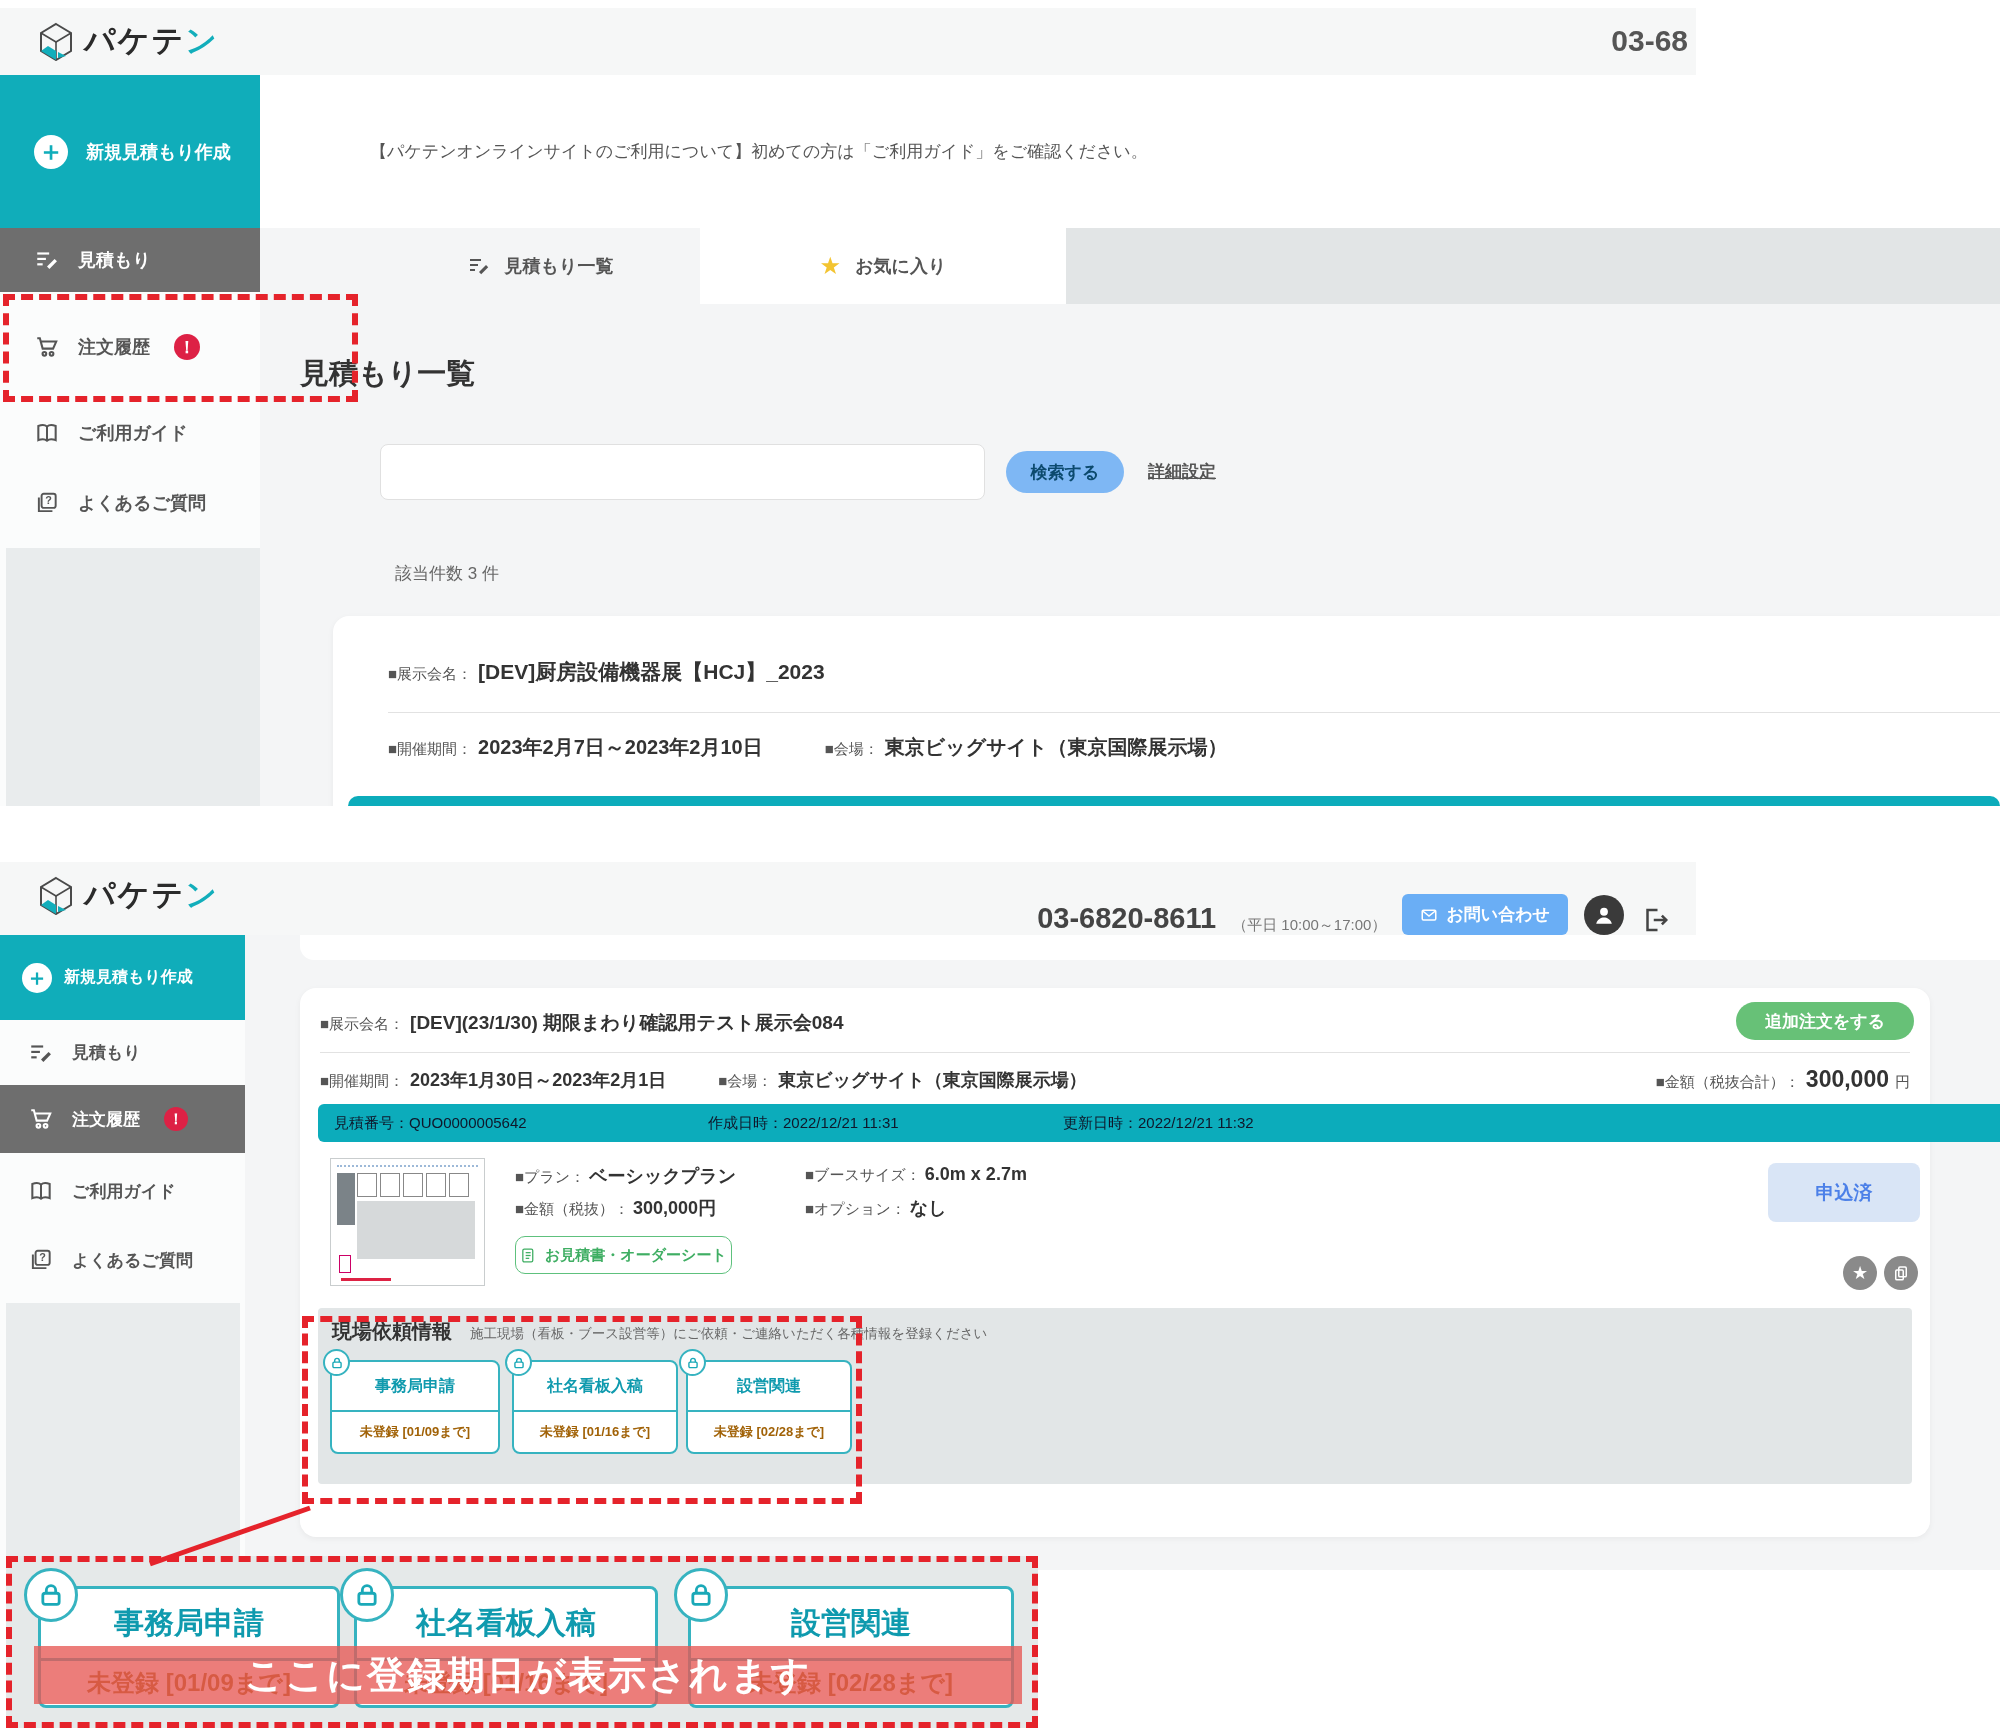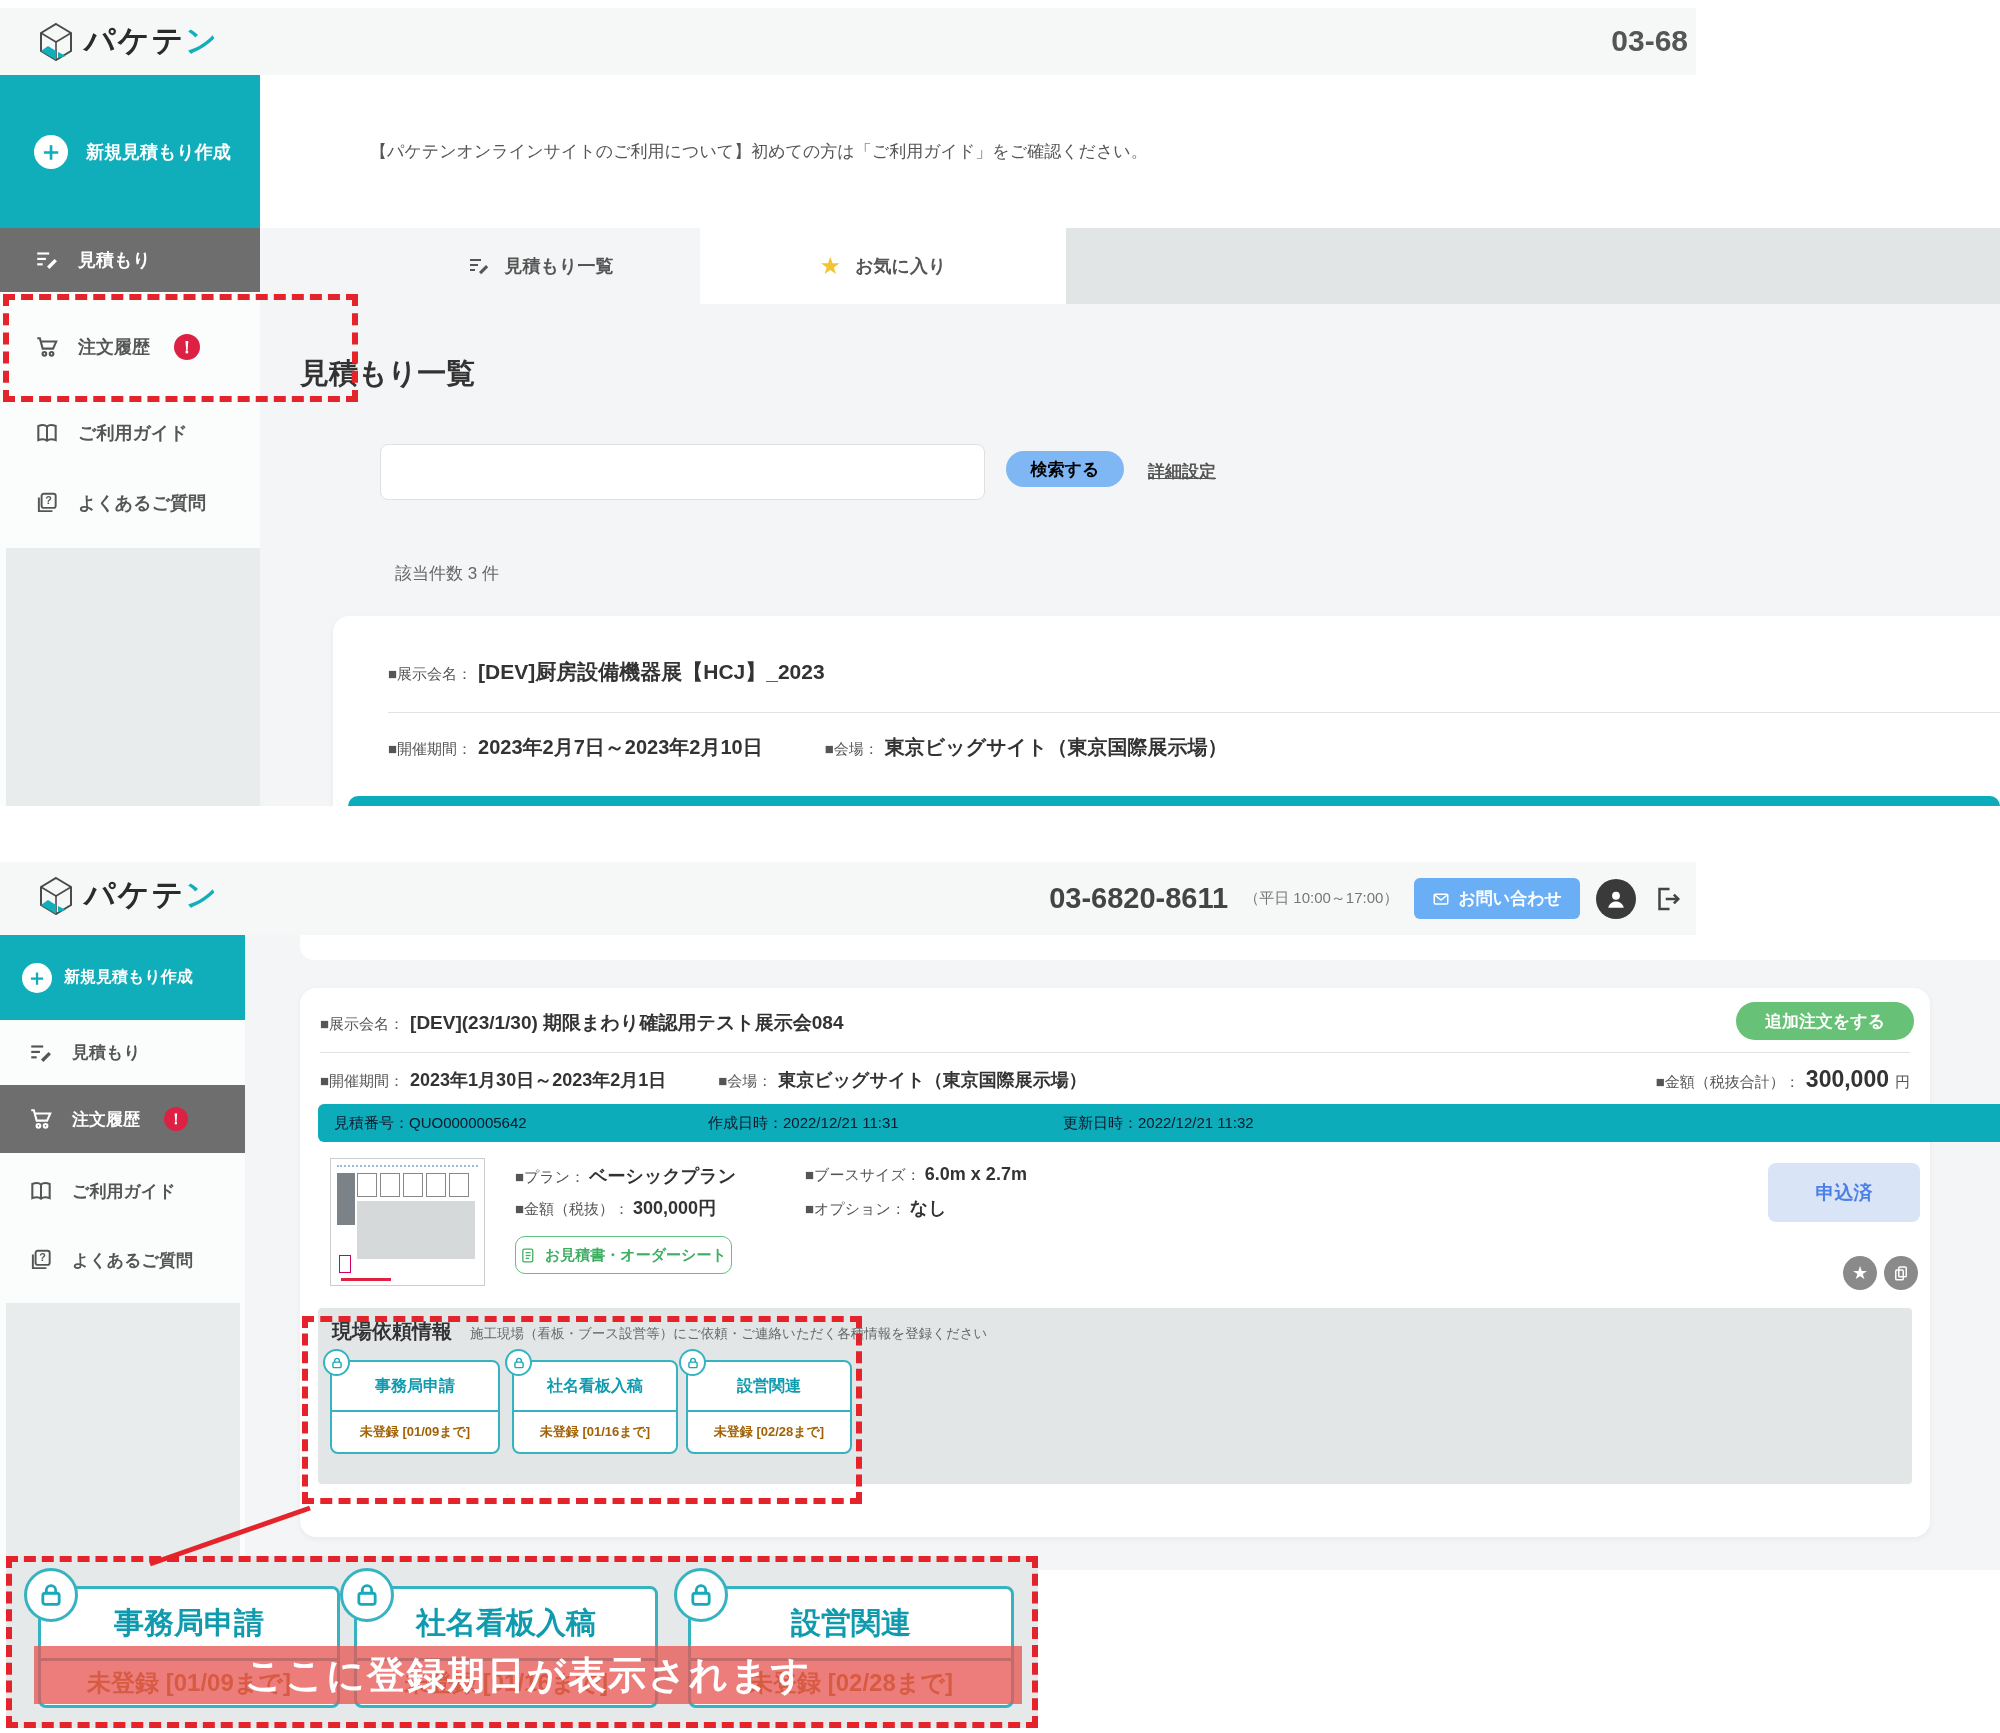--- a/index.html
+++ b/index.html
@@ -5,21 +5,21 @@
   html,body{margin:0;padding:0;background:#fff;}
   *{box-sizing:border-box;font-family:"Liberation Sans","DejaVu Sans",sans-serif;}
   #canvas{position:relative;width:2000px;height:1733px;background:#fff;overflow:hidden;}
   .shot{position:absolute;left:0;width:2000px;overflow:hidden;}
   
   .appbar{position:absolute;left:0;top:0;width:1696px;background:#f6f7f7;}
   .logo{position:absolute;left:36px;top:12px;display:flex;align-items:center;gap:8px;}
   .logo-text{font-size:31px;font-weight:bold;color:#2b2b2b;letter-spacing:2px;}
   .logo-text .accent{color:#12aebb;}
   .phone-partial{position:absolute;right:8px;top:16px;font-size:30px;font-weight:bold;color:#555;}
-  .hd-right{position:absolute;right:14px;top:0;height:73px;display:flex;align-items:center;gap:16px;}
+  .hd-right{position:absolute;right:26px;top:0;height:73px;display:flex;align-items:flex-end;gap:16px;}
   .hd-phone{font-size:29px;font-weight:bold;color:#444;}
   .hd-hours{font-size:15px;color:#777;}
   .contact-btn{display:flex;align-items:center;gap:8px;background:#6aaef5;color:#fff;font-size:17px;font-weight:bold;border:none;border-radius:6px;padding:9px 18px;cursor:pointer;}
   .avatar{width:40px;height:40px;border-radius:50%;background:#3a3a3a;display:flex;align-items:center;justify-content:center;}
   
   .side{position:absolute;top:0;bottom:0;left:0;background:#fbfcfc;}
   .side-item{position:absolute;left:0;width:100%;display:flex;align-items:center;gap:18px;padding-left:34px;color:#555;font-size:18px;font-weight:bold;cursor:pointer;}
   .side-item .ic{width:26px;height:26px;flex:0 0 26px;color:#555;}
   .side-new{background:#10adba;color:#fff;}
   .side-dark{background:#6e6e6e;color:#fff;}
@@ -30,21 +30,21 @@
   .red-dash{position:absolute;border:6px dashed #e5232b;pointer-events:none;z-index:30;}
   
   .notice{position:absolute;left:260px;top:67px;width:1740px;height:153px;background:#fff;display:flex;align-items:center;padding-left:110px;font-size:17px;color:#555;}
   .tabrow{position:absolute;left:260px;top:220px;width:1740px;height:76px;background:#f4f5f6;}
   .tab{position:absolute;top:0;height:76px;display:flex;align-items:center;justify-content:center;gap:14px;font-size:18px;font-weight:bold;color:#555;cursor:pointer;}
   .tab-fav{left:440px;width:366px;background:#fff;}
   .tab-strip{position:absolute;left:806px;top:0;width:934px;height:76px;background:#e2e5e6;}
   .s1-content{position:absolute;left:260px;top:296px;width:1740px;height:510px;background:#f4f5f6;}
   .h1{position:absolute;left:40px;top:50px;font-size:29px;font-weight:bold;color:#333;}
   .search-input{position:absolute;left:120px;top:140px;width:605px;height:56px;background:#fff;border:1px solid #e0e0e0;border-radius:8px;font-size:18px;padding:0 14px;}
-  .search-btn{position:absolute;left:746px;top:147px;width:118px;height:36px;background:#7eb7f4;border:none;border-radius:21px;color:#000000;font-size:17px;font-weight:bold;cursor:pointer;}
+  .search-btn{position:absolute;left:746px;top:147px;width:118px;height:42px;background:#7eb7f4;border:none;border-radius:21px;color:#0c4a6e;font-size:17px;font-weight:bold;cursor:pointer;}
   .adv-link{position:absolute;left:888px;top:156px;font-size:17px;font-weight:bold;color:#555;text-decoration:underline;cursor:pointer;}
   .count{position:absolute;left:135px;top:258px;font-size:17px;color:#666;}
   .card1{position:absolute;left:73px;top:312px;width:1667px;height:200px;background:#fff;border-radius:16px 0 0 0;box-shadow:0 2px 6px rgba(0,0,0,0.05);}
   .lbl{font-size:15px;color:#555;}
   .val-lg{font-size:21px;font-weight:bold;color:#333;}
   .val-md{font-size:19px;font-weight:bold;color:#333;}
   .divider{position:absolute;height:1px;background:#e2e2e2;}
   .teal-bar1{position:absolute;left:15px;top:180px;width:1652px;height:40px;background:#0cacbb;border-radius:10px 10px 0 0;}
   
   .s2-main{position:absolute;left:245px;top:73px;width:1755px;height:635px;background:#f4f5f6;}

